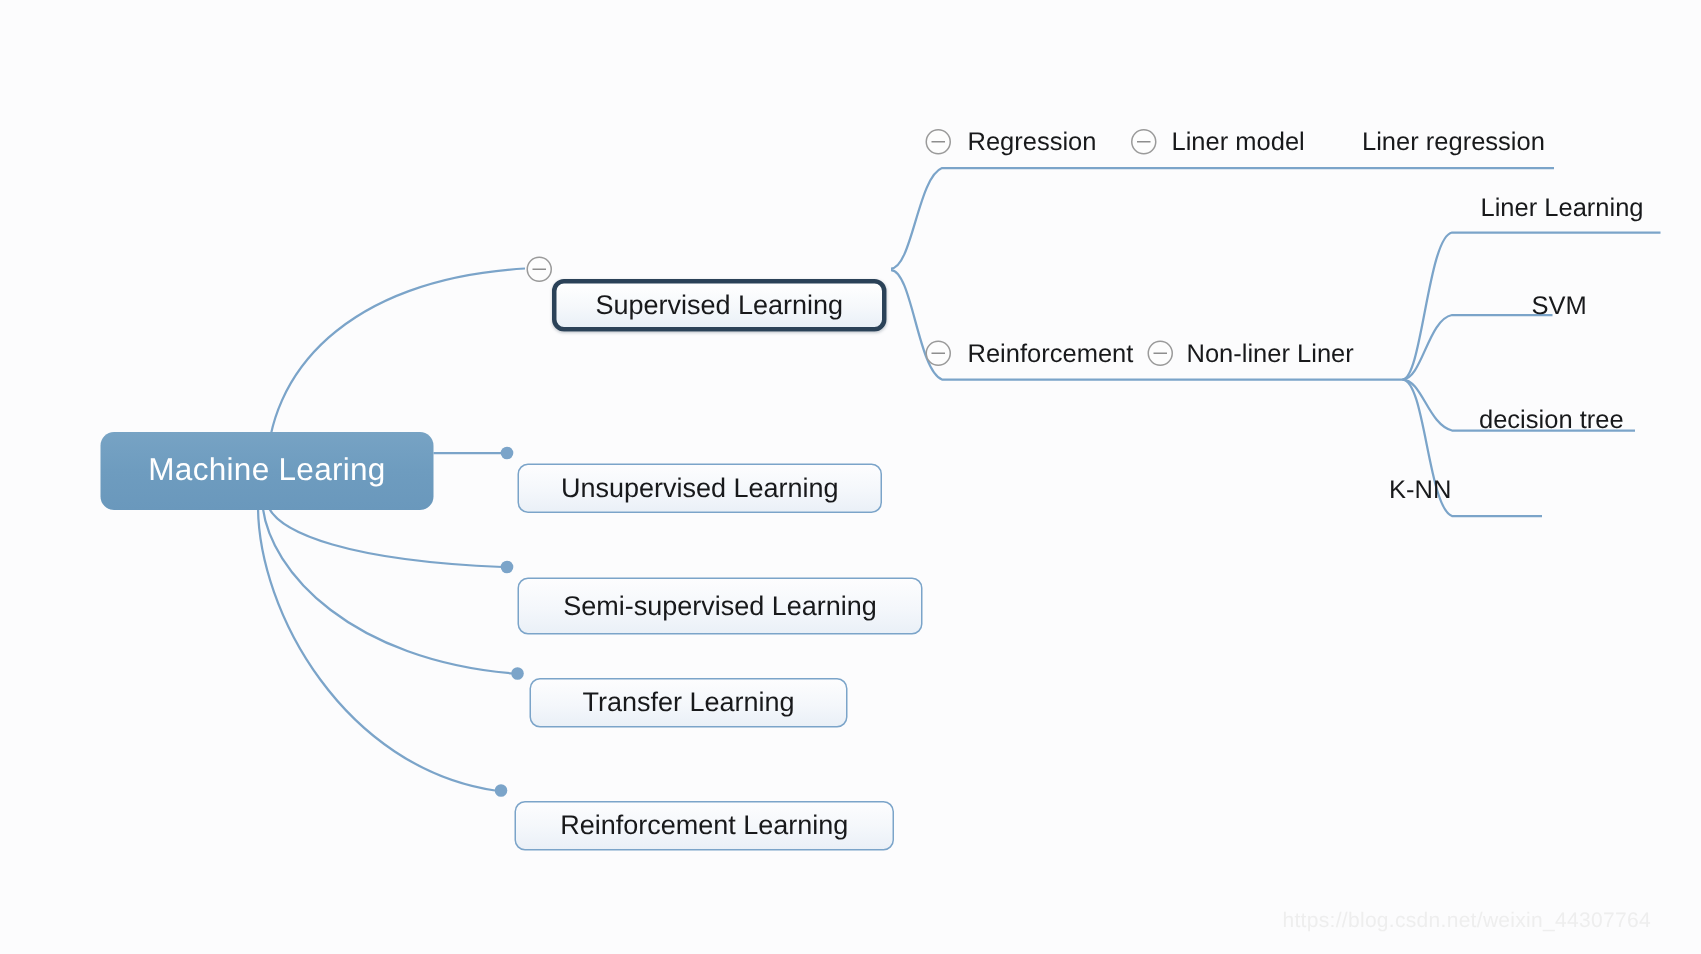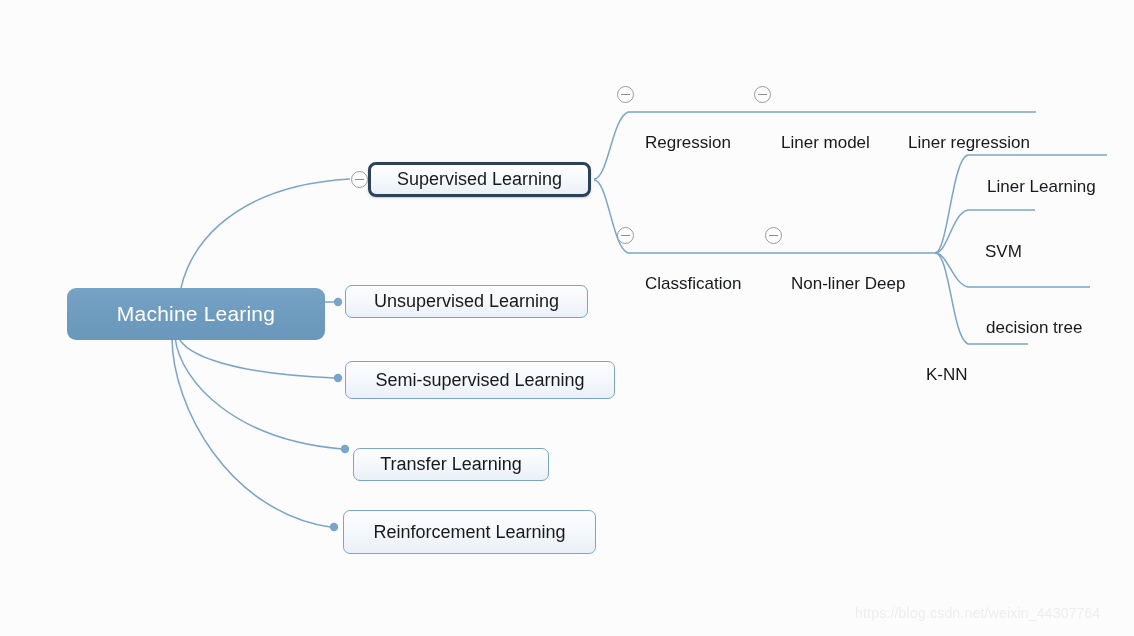--- a/index.html
+++ b/index.html
@@ -22,21 +22,21 @@
     width: 1134px;
     height: 636px;
     pointer-events: none;
   }
 
   
   .root-node {
     position: absolute;
     left: 67px;
     top: 288px;
-    width: 258px;
+    width: 222px;
     height: 52px;
     border-radius: 9px;
     background: linear-gradient(to bottom, #77a3c4 0%, #6e9cbf 50%, #6a98bc 100%);
     display: flex;
     align-items: center;
     justify-content: center;
     box-sizing: border-box;
   }
   .root-label {
     color: #ffffff;
@@ -48,20 +48,21 @@
   
   .box-node {
     position: absolute;
     border: 1.4px solid #7ba4c9;
     border-radius: 7px;
     background: linear-gradient(to bottom, #fdfdfe 0%, #f4f7fb 55%, #eaf0f7 100%);
     display: flex;
     align-items: center;
     justify-content: center;
     box-sizing: border-box;
+    margin-top: 24px;
   }
   .box-node .box-label {
     color: #18191b;
     font-size: 18px;
     white-space: nowrap;
   }
 
   
   .box-node.selected {
     border: 3px solid #2b4258;
@@ -69,21 +70,20 @@
     background: linear-gradient(to bottom, #ffffff 0%, #f5f8fb 55%, #e9f0f7 100%);
     box-shadow: 0 1px 2px rgba(40,60,80,0.25);
   }
 
   
   .free-node {
     position: absolute;
     white-space: nowrap;
     color: #18191b;
     font-size: 17px;
-    margin-top: 48px;
   }
 
   
   .collapse-icon {
     position: absolute;
     width: 17px;
     height: 17px;
     border: 1.3px solid #9a9a9a;
     border-radius: 50%;
     background: #fdfdfd;
@@ -151,57 +151,57 @@
   <div class="collapse-icon" style="left:351px; top:171px;"></div>
 
   <div class="box-node" style="left:345px; top:285px; width:243px; height:33px;">
     <span class="box-label">Unsupervised Learning</span>
   </div>
 
   <div class="box-node" style="left:345px; top:361px; width:270px; height:38px;">
     <span class="box-label">Semi-supervised Learning</span>
   </div>
 
-  <div class="box-node" style="left:353px; top:448px; width:196px; height:33px;">
+  <div class="box-node" style="left:353px; top:428px; width:212px; height:33px;">
     <span class="box-label">Transfer Learning</span>
   </div>
 
-  <div class="box-node" style="left:343px; top:510px; width:253px; height:44px;">
+  <div class="box-node" style="left:343px; top:510px; width:253px; height:33px;">
     <span class="box-label">Reinforcement Learning</span>
   </div>
 
   <div class="collapse-icon" style="left:617px; top:86px;"></div>
   <div class="free-node" style="left:645px; top:85px;">
     <span>Regression</span>
   </div>
 
   <div class="collapse-icon" style="left:754px; top:86px;"></div>
   <div class="free-node" style="left:781px; top:85px;text-align:right;">
     <span>Liner model</span>
   </div>
 
   <div class="free-node" style="left:908px; top:85px;">
     <span>Liner regression</span>
   </div>
 
   <div class="collapse-icon" style="left:617px; top:227px;"></div>
   <div class="free-node" style="left:645px; top:226px;">
-    <span>Classfication</span>
+    <span>Reinforcement</span>
   </div>
 
   <div class="collapse-icon" style="left:765px; top:227px;"></div>
   <div class="free-node" style="left:791px; top:226px;">
-    <span>Non-liner Deep</span>
+    <span>Non-liner Liner</span>
   </div>
 
   <div class="free-node" style="left:987px; top:129px;">
     <span>Liner Learning</span>
   </div>
 
-  <div class="free-node" style="left:985px; top:194px;">
+  <div class="free-node" style="left:1021px; top:194px;">
     <span>SVM</span>
   </div>
 
   <div class="free-node" style="left:986px; top:270px;">
     <span>decision tree</span>
   </div>
 
   <div class="free-node" style="left:926px; top:317px;">
     <span>K-NN</span>
   </div>

